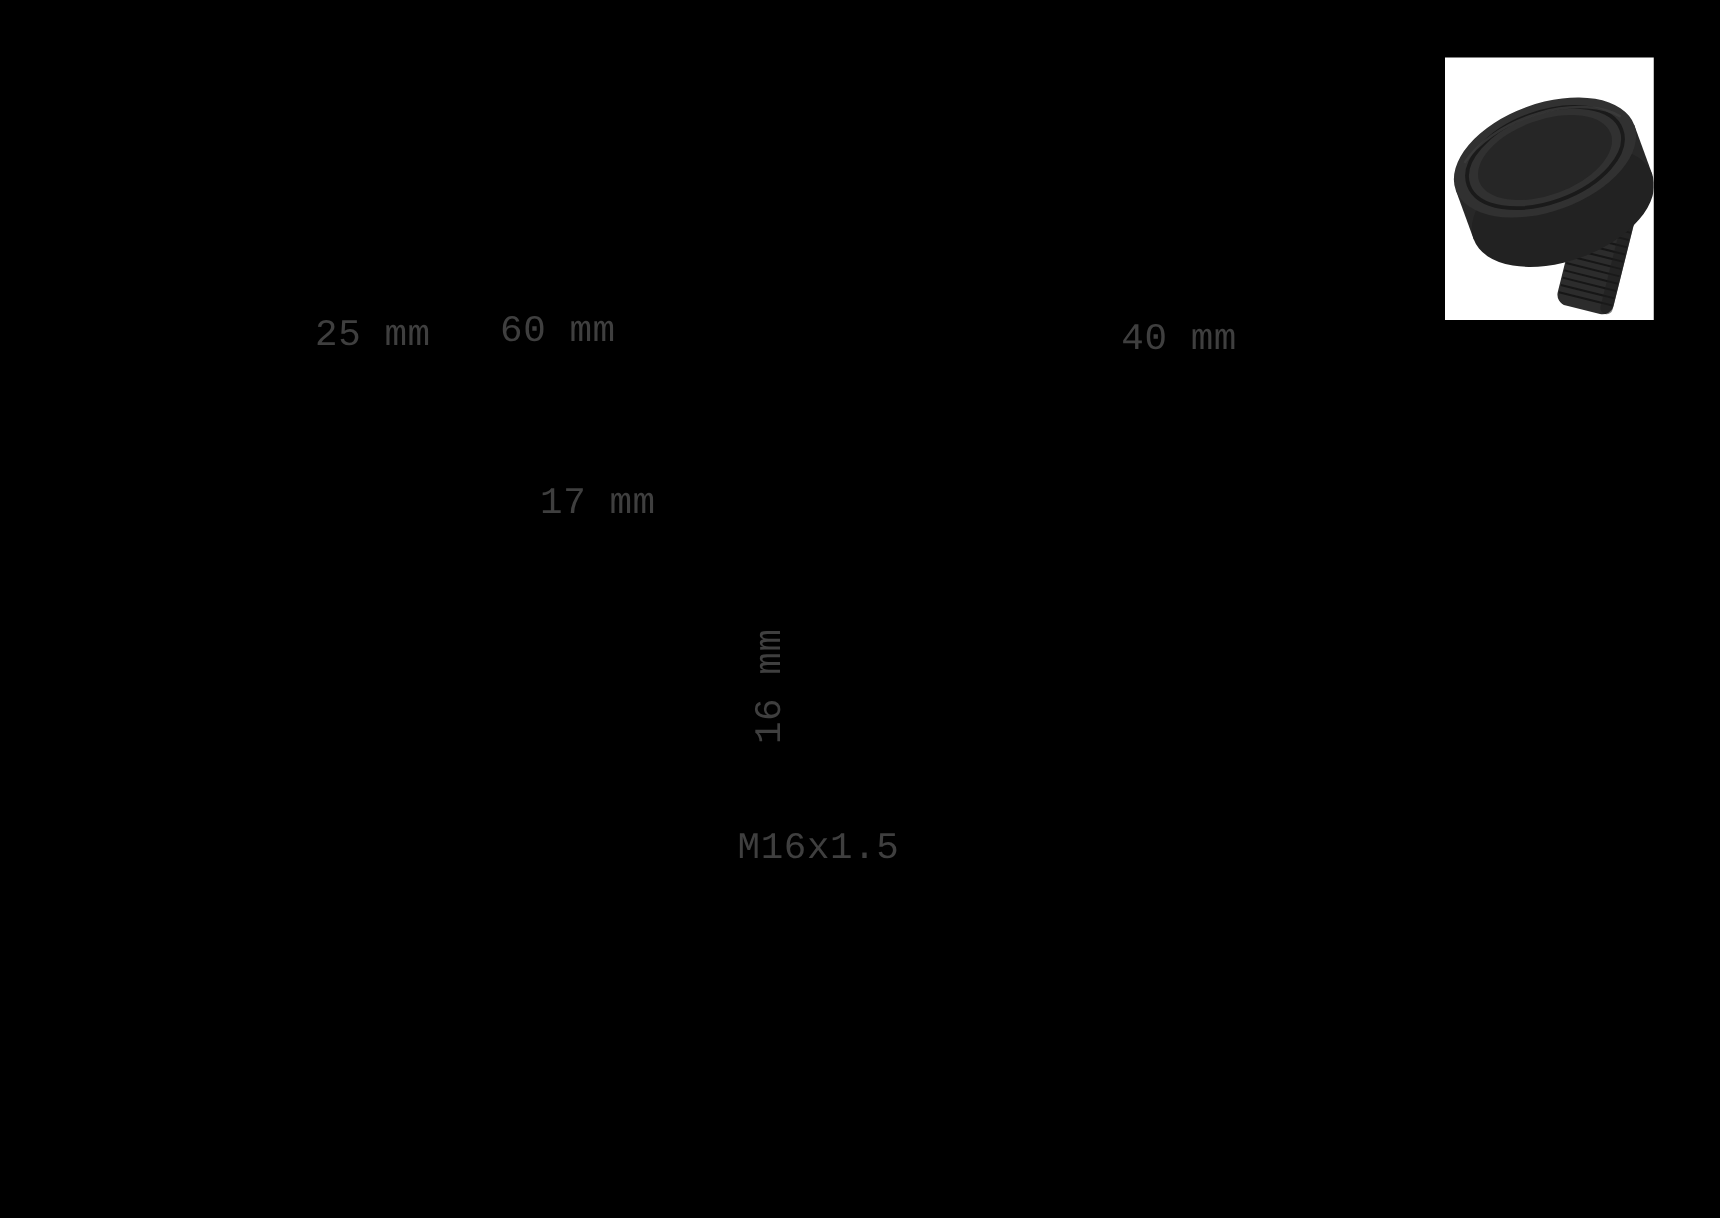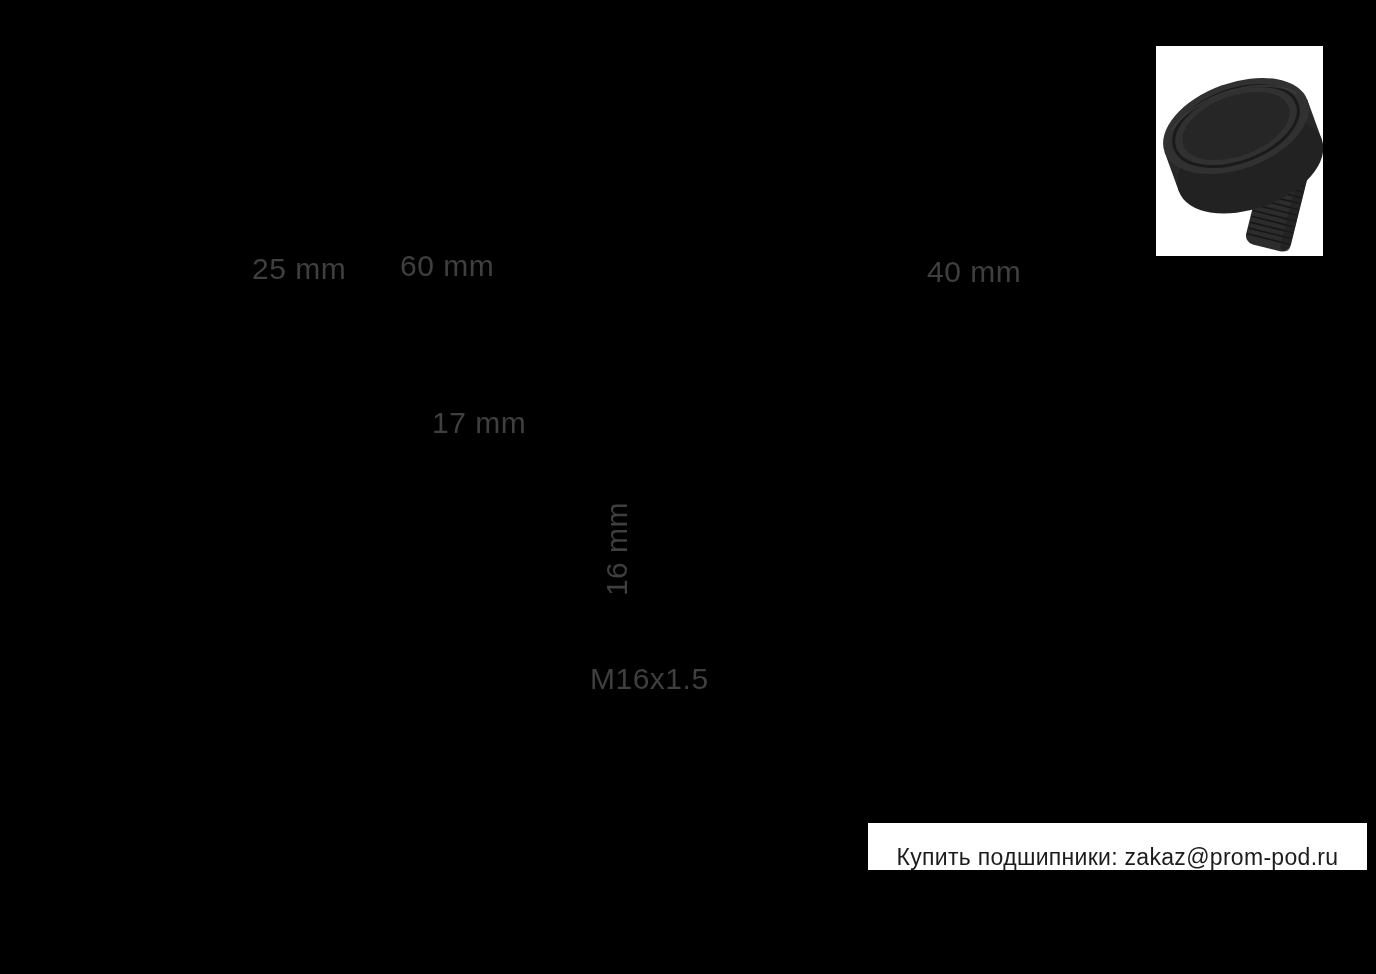--- a/index.html
+++ b/index.html
@@ -8,21 +8,21 @@
     --banner-background:#ffffff;
     --banner-text:#1c1c1c;
     --product-image-background:#ffffff;
   }
   html,body{margin:0;padding:0;background:var(--background);}
   #canvas{
     position:relative;
     width:1376px;height:870px;
     background:var(--background);
     overflow:hidden;
-    font-family:Liberation Sans, sans-serif;
+    font-family:Liberation Mono, monospace;
   }
   .dim-label{
     position:absolute;
     color:var(--dimension-label-text);
     font-size:30px;
     line-height:30px;
     white-space:nowrap;
     letter-spacing:0.5px;
   }
   .dim-label.vertical{
@@ -55,23 +55,23 @@
 </style>
 </head>
 <body>
 
 <div id="canvas">
 
   <div class="dim-label" style="left:252px;top:254px;">25 mm</div>
 
   <div class="dim-label" style="left:400px;top:251px;">60 mm</div>
 
-  <div class="dim-label" style="left:927px;top:257px;">40 mm</div>
+  <div class="dim-label" style="left:897px;top:257px;">40 mm</div>
 
-  <div class="dim-label" style="left:432px;top:408px;">17 mm</div>
+  <div class="dim-label" style="left:432px;top:388px;">17 mm</div>
 
   <div class="dim-label vertical" style="left:562px;top:534px;">16 mm</div>
 
   <div class="dim-label" style="left:590px;top:664px;">M16x1.5</div>
 
   <div id="product-box">
     <svg width="167" height="210" viewBox="0 0 167 210" aria-hidden="true">
 
       <g transform="rotate(14 121 155)">
         <rect x="99" y="95" width="46" height="108" rx="9" fill="#2c2c2c"></rect>
@@ -96,17 +96,14 @@
         <rect x="4" y="80" width="152" height="42" fill="#282828"></rect>
         <ellipse cx="80" cy="122" rx="76" ry="43" fill="#222222"></ellipse>
         <ellipse cx="80" cy="80" rx="76" ry="43" fill="#313131"></ellipse>
         <ellipse cx="80" cy="80" rx="65" ry="36" fill="none" stroke="#1a1a1a" stroke-width="3"></ellipse>
         <ellipse cx="80" cy="80" rx="56" ry="30" fill="#262626"></ellipse>
         <path d="M 18 62 A 76 43 0 0 1 148 70" fill="none" stroke="#3e3e3e" stroke-width="2" opacity="0.7"></path>
       </g>
     </svg>
   </div>
 
-  <div id="contact-banner">
-    <span>Купить подшипники: zakaz@prom-pod.ru</span>
-  </div>
 
 </div>
 
 </body></html>

